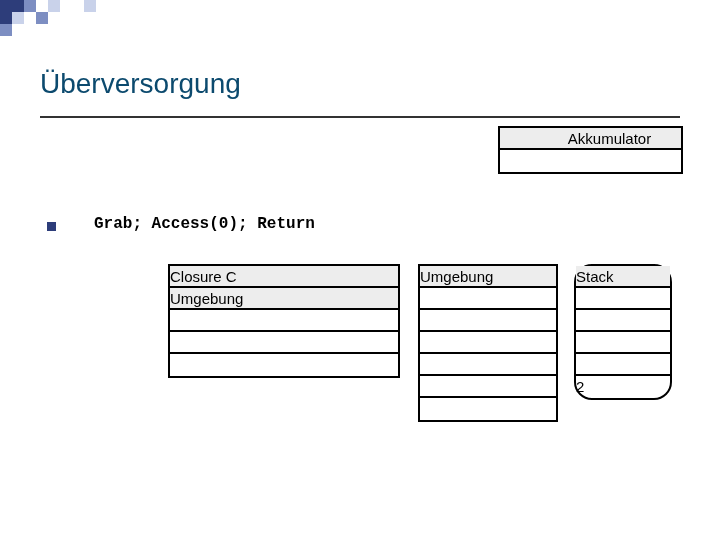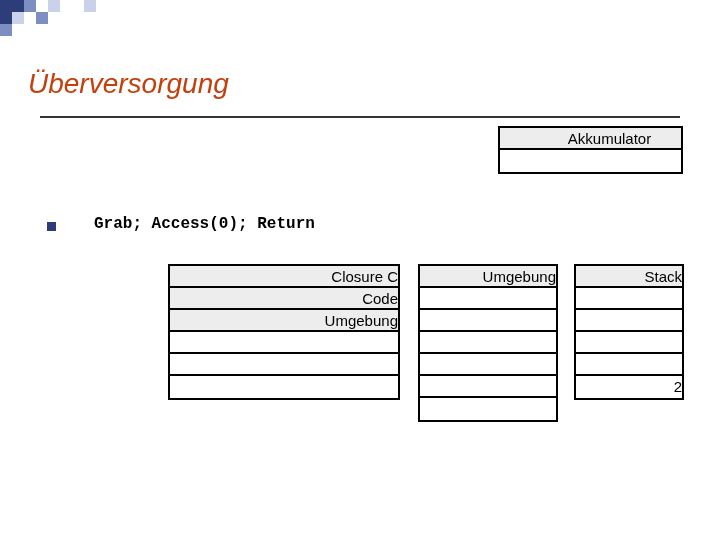--- a/index.html
+++ b/index.html
@@ -15,25 +15,24 @@
   .deco-sq { width: 12px; height: 12px; }
   .deco-sq.dark { background: #2d3d7a; }
   .deco-sq.mid  { background: #7d8ec2; }
   .deco-sq.light{ background: #c9d2ea; }
   .deco-sq.none { background: transparent; }
   .deco-row2 { position: absolute; top: 12px; left: 0; display: flex; }
   .deco-row3 { position: absolute; top: 24px; left: 0; display: flex; }
 
   .slide-title {
     position: absolute;
-    left: 28px;
+    left: 40px;
     top: 68px;
     font-size: 28px;
-    color: #c2410c;
-    font-style: italic;
+    color: #0c4a6e;
   }
   .title-rule {
     position: absolute;
     left: 40px;
     top: 108px;
     width: 640px;
     border: 0;
     border-top: 2px solid #333;
   }
 
@@ -67,31 +66,31 @@
     margin-left: 28px;
   }
 
   .box {
     position: absolute;
     border: 2px solid #000;
   }
   .box .row {
     height: 22px;
     line-height: 22px;
-    text-align: right;
+    text-align: left;
     font-size: 15px;
     border-bottom: 2px solid #000;
     white-space: nowrap;
   }
   .box .row:last-child { border-bottom: none; }
   .mono { font-family: "Courier New", Courier, monospace; font-weight: bold; font-size: 14px; }
 
   #closure-box { left: 168px; top: 264px; width: 232px; }
   #env-box     { left: 418px; top: 264px; width: 140px; }
-  #stack-box   { left: 574px; top: 264px; width: 110px; }
+  #stack-box   { left: 574px; top: 264px; width: 98px; border-radius: 18px; }
 </style>
 </head>
 <body>
 
 <div class="deco-row">
   <span class="deco-sq dark"></span>
     <span class="deco-sq dark"></span>
     <span class="deco-sq mid"></span>
   <span class="deco-sq none"></span>
     <span class="deco-sq light"></span>
@@ -115,21 +114,20 @@
 <div class="akku-box">
   <div class="cell hdr">Akkumulator</div>
   <div class="cell"></div>
 </div>
 
 <span class="bullet-sq"></span>
 <div class="code-line">Grab; Access(0); Return</div>
 
 <div id="closure-box" class="box">
   <div class="row hdr">Closure C</div>
-  <div class="row hdr">Code</div>
   <div class="row hdr">Umgebung</div>
   <div class="row"></div>
   <div class="row"></div>
   <div class="row"></div>
 </div>
 
 <div id="env-box" class="box">
   <div class="row hdr">Umgebung</div>
   <div class="row"></div>
   <div class="row"></div>

